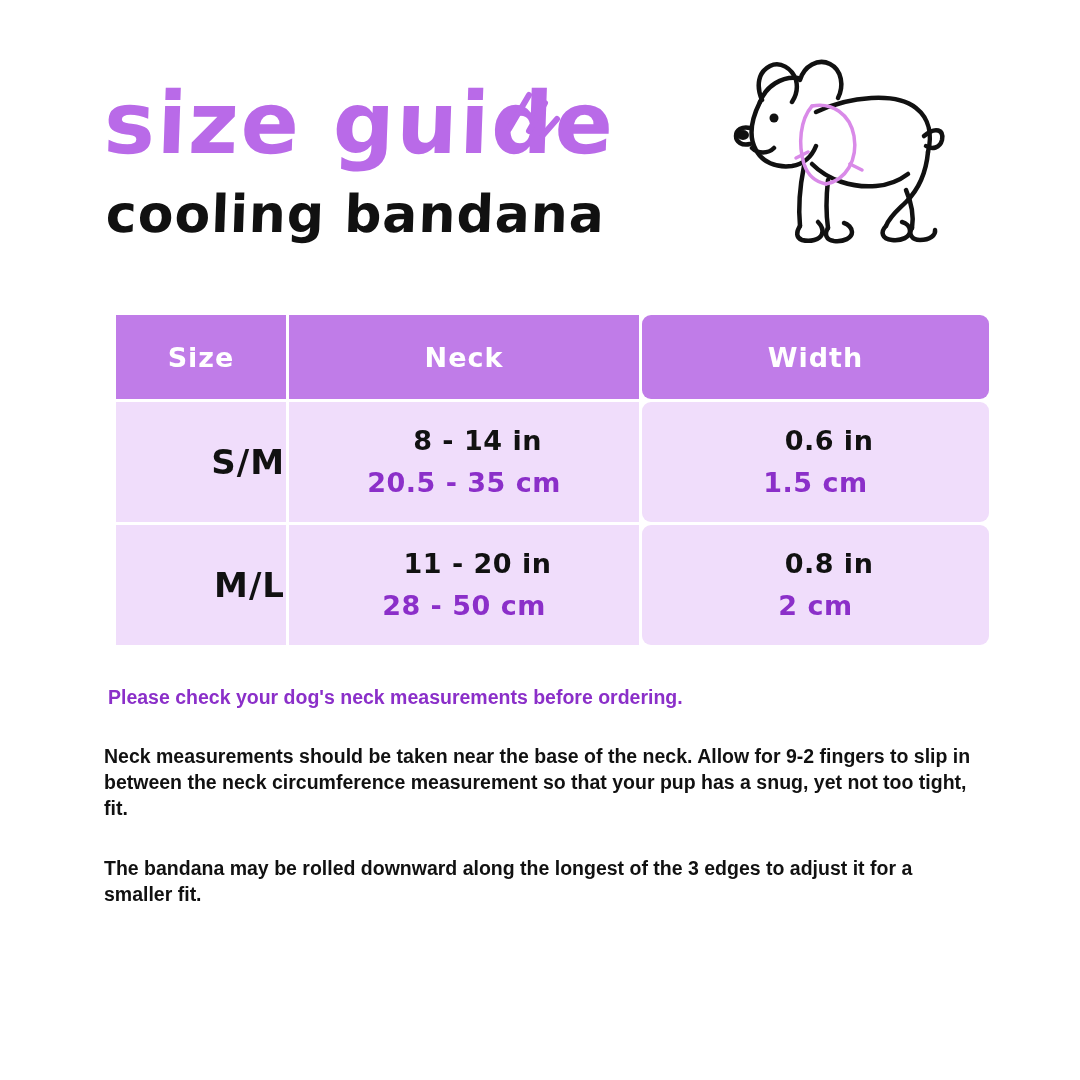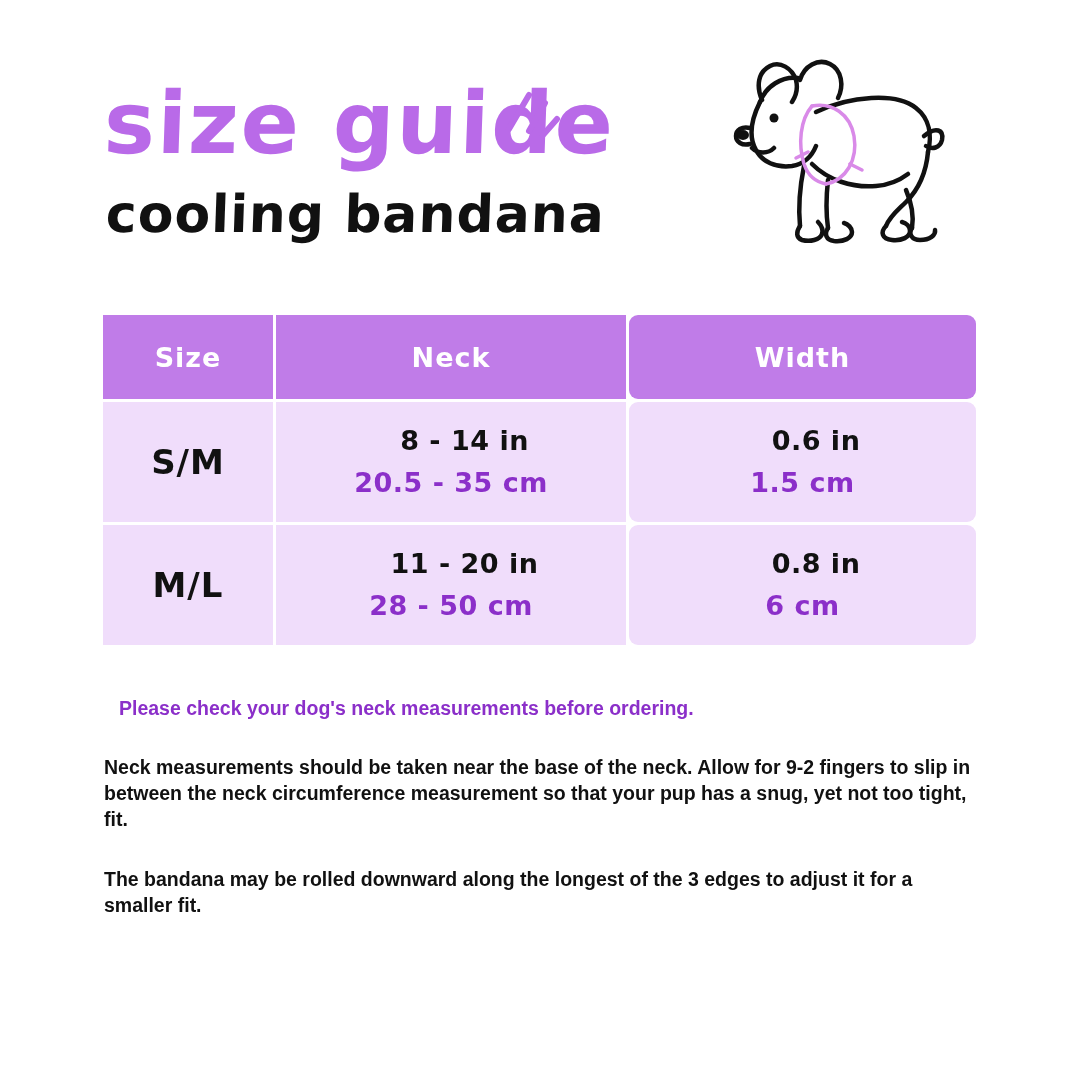--- a/index.html
+++ b/index.html
@@ -63,21 +63,21 @@
     position: absolute;
     left: 700px;
     top: 40px;
     width: 280px;
     height: 240px;
   }
 
   
   .table-wrap {
     position: absolute;
-    left: 100px;
+    left: 113px;
     top: 312px;
     width: 872px;
   }
   table.size-table {
     border-collapse: separate;
     border-spacing: 3px;
     width: 872px;
     table-layout: fixed;
   }
   table.size-table th {
@@ -102,20 +102,21 @@
   th.col-size, td.col-size { width: 168px; }
   th.col-neck, td.col-neck { width: 348px; }
   th.col-width, td.col-width { width: 345px; border-radius: 9px; }
 
   .size-label {
     font-family: "DejaVu Sans", sans-serif;
     font-weight: bold;
     font-size: 34px;
     letter-spacing: 1px;
     color: #111111;
+    text-align: right;
   }
   .val-in {
     font-family: "DejaVu Sans", sans-serif;
     font-weight: bold;
     font-size: 27px;
     color: #111111;
     letter-spacing: 0.5px;
     line-height: 1.55;
     padding-left: 27px;
   }
@@ -133,21 +134,21 @@
     position: absolute;
     left: 104px;
     top: 680px;
     width: 876px;
   }
   .note-highlight {
     color: #8b2fc9;
     font-size: 19.5px;
     font-weight: bold;
     line-height: 1.35;
-    margin: 15px;
+    margin: 4px;
   }
   .note-line {
     color: #111111;
     font-size: 19.5px;
     font-weight: bold;
     line-height: 1.35;
     margin: 6px 0 0 0;
   }
   .note-para {
     color: #111111;
@@ -242,21 +243,21 @@
         <tr>
           <td class="col-size">
             <div class="size-label">M/L</div>
           </td>
           <td class="col-neck">
             <div class="val-in">11 - 20 in</div>
             <div class="val-cm">28 - 50 cm</div>
           </td>
           <td class="col-width">
             <div class="val-in">0.8 in</div>
-            <div class="val-cm">6 cm</div>
+            <div class="val-cm">2 cm</div>
           </td>
         </tr>
       </tbody>
     </table>
   </div>
 
   <div class="notes">
     <p class="note-highlight">Please check your dog's neck measurements before ordering.</p>
     <p class="note-para">Neck measurements should be taken near the base of the neck. Allow for 9-2 fingers to slip in between the neck circumference measurement so that your pup has a snug, yet not too tight, fit.</p>
     <p class="note-para">The bandana may be rolled downward along the longest of the 3 edges to adjust it for a smaller fit.</p>

